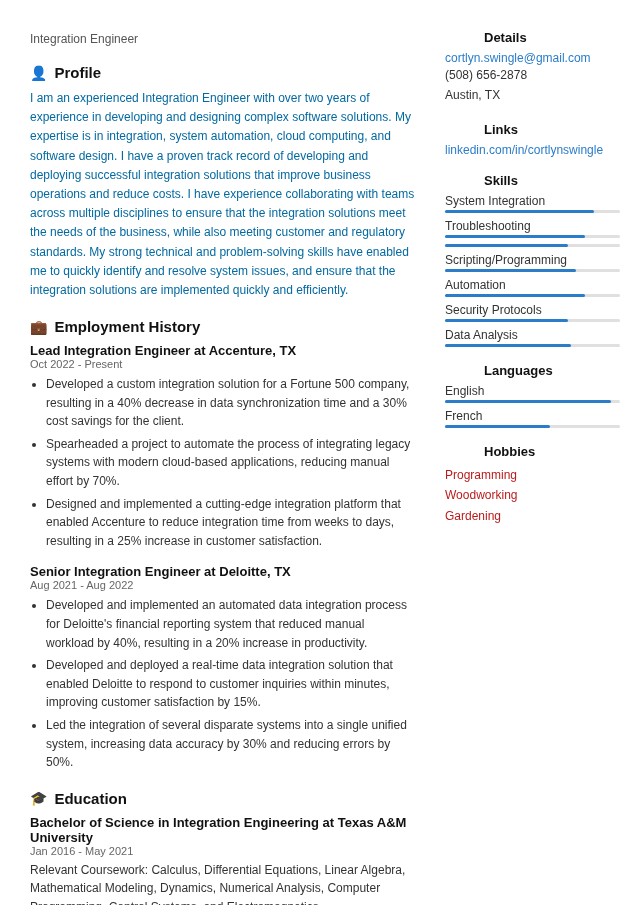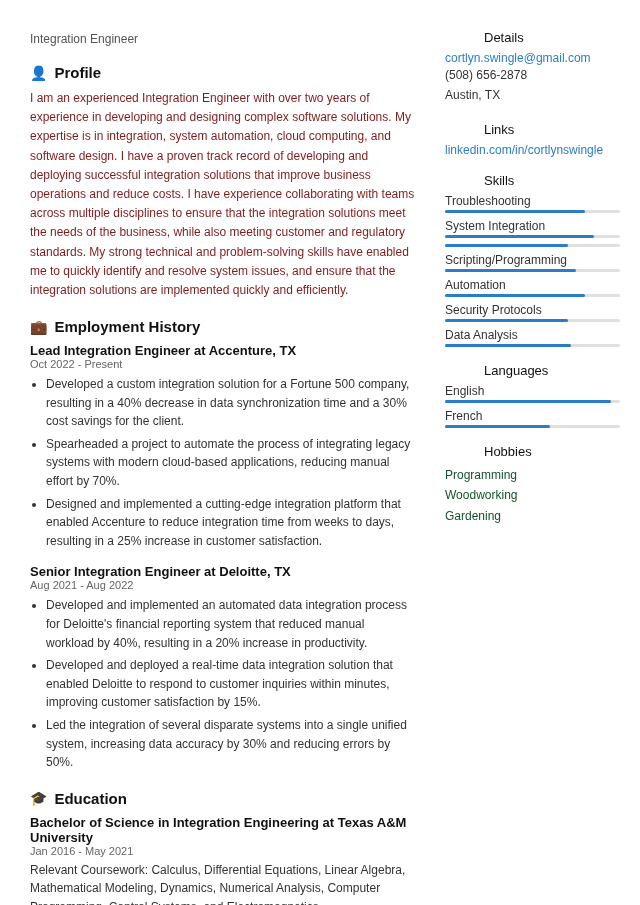--- a/index.html
+++ b/index.html
@@ -39,53 +39,53 @@
       color: #111;
       display: flex;
       align-items: center;
       gap: 7px;
       margin-bottom: 8px;
       border-bottom: none;
     }
     .section-title .icon { color: #333; font-size: 14px; }
 
     
-    .profile-text { font-size: 12px; line-height: 1.6; color: #7f1d1d; }
+    .profile-text { font-size: 12px; line-height: 1.6; color: #0369a1; }
 
     
     .job { margin-bottom: 14px; }
     .job-title { font-weight: 700; font-size: 13px; color: #111; }
     .job-period { font-size: 11px; color: #666; margin-bottom: 5px; }
     .job ul { padding-left: 16px; }
     .job ul li { font-size: 12px; line-height: 1.55; color: #333; margin-bottom: 4px; }
 
     
     .edu-title { font-weight: 700; font-size: 13px; color: #111; }
     .edu-period { font-size: 11px; color: #666; margin-bottom: 4px; }
     .edu-desc { font-size: 12px; line-height: 1.55; color: #333; }
 
     
     .right-section { margin-bottom: 16px; }
-    .right-section-title { font-size: 13px; font-weight: 400; color: #111; margin-bottom: 6px; padding-left: 39px; }
+    .right-section-title { font-size: 13px; font-weight: 700; color: #111; margin-bottom: 6px; padding-left: 39px; }
     .detail-line { font-size: 12px; color: #333; line-height: 1.7; }
     .detail-email { font-size: 12px; color: #2b7dc9; }
     .detail-link { font-size: 12px; color: #2b7dc9; }
 
     
     .skill-item { margin-bottom: 6px; }
     .skill-label { font-size: 12px; color: #333; margin-bottom: 2px; }
     .skill-bar-bg { height: 3px; background: #e0e0e0; border-radius: 2px; }
     .skill-bar-fill { height: 3px; background: #2b7dc9; border-radius: 2px; }
 
     
     .lang-item { margin-bottom: 6px; }
     .lang-label { font-size: 12px; color: #333; margin-bottom: 2px; }
 
     
-    .hobby-line { font-size: 12px; color: #14532d; line-height: 1.7; }
+    .hobby-line { font-size: 12px; color: #b91c1c; line-height: 1.7; }
   </style>
 </head>
 <body>
 
 <div class="page">
 
   <div class="left">
 
     <div class="header">
       <div class="subtitle">Integration Engineer</div>
@@ -153,29 +153,29 @@
 
     <div class="right-section">
       <div class="right-section-title">Links</div>
       <div class="detail-link">linkedin.com/in/cortlynswingle</div>
     </div>
 
     <div class="right-section">
       <div class="right-section-title">Skills</div>
       <div id="skills-container">
           <div class="skill-item">
+            <div class="skill-label">System Integration</div>
+            <div class="skill-bar-bg">
+              <div class="skill-bar-fill" style="width: 85%;"></div>
+            </div>
+          </div>
+          <div class="skill-item">
             <div class="skill-label">Troubleshooting</div>
             <div class="skill-bar-bg">
               <div class="skill-bar-fill" style="width: 80%;"></div>
-            </div>
-          </div>
-          <div class="skill-item">
-            <div class="skill-label">System Integration</div>
-            <div class="skill-bar-bg">
-              <div class="skill-bar-fill" style="width: 85%;"></div>
             </div>
           </div>
           <div class="skill-item">
             <div class="skill-bar-bg">
               <div class="skill-bar-fill" style="width: 70%;"></div>
             </div>
           </div>
           <div class="skill-item">
             <div class="skill-label">Scripting/Programming</div>
             <div class="skill-bar-bg">

